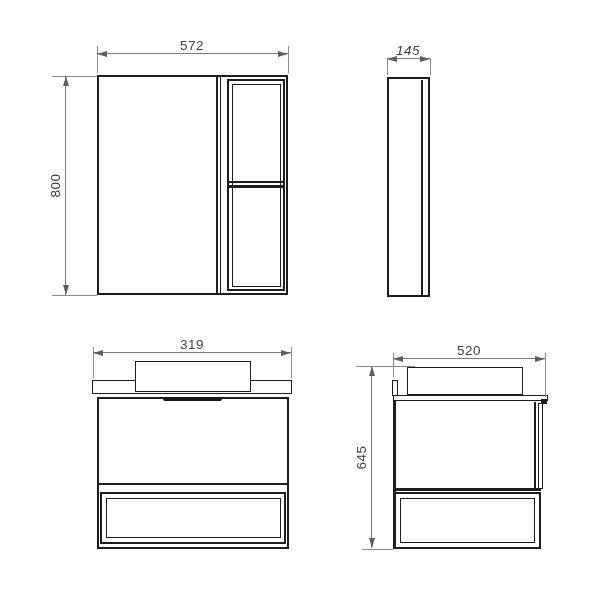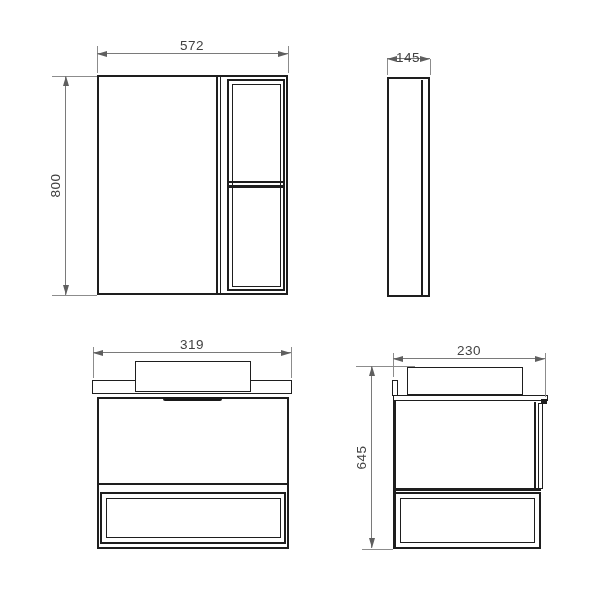--- a/index.html
+++ b/index.html
@@ -48,21 +48,21 @@
 
   <div>
     <div class="box" style="left:387px;top:77px;width:43px;height:220px;border-width:2.5px;"></div>
     <div class="ln" style="left:421px;top:79.5px;width:1.5px;height:215px;"></div>
 
     <div class="ext" style="left:386.5px;top:59px;width:1px;height:16px;"></div>
     <div class="ext" style="left:429.5px;top:59px;width:1px;height:16px;"></div>
     <div class="dln" style="left:387px;top:58px;width:43px;height:1px;"></div>
     <div class="arr arrL" style="left:387px;top:55.5px;"></div>
     <div class="arr arrR" style="left:420px;top:55.5px;"></div>
-    <div class="dlabel" style="left:385px;top:50px;width:46px;">145</div>
+    <div class="dlabel" style="left:385px;top:43px;width:46px;font-style:italic;">145</div>
   </div>
 
   <div>
     <div class="box" style="left:92px;top:380px;width:200px;height:13.5px;border-width:1.5px;"></div>
     <div class="box" style="left:135px;top:361px;width:116px;height:31px;border-width:1.5px;background:#ffffff;"></div>
     <div class="box" style="left:97px;top:397px;width:192px;height:152px;border-width:2.2px;"></div>
     <div class="ln" style="left:163px;top:396.5px;width:59px;height:4.5px;border-radius:2.5px;background:#1a1a1a;"></div>
     <div class="ln" style="left:99px;top:482.5px;width:188px;height:2px;"></div>
     <div class="box" style="left:100px;top:492px;width:186px;height:51.5px;border-width:2.5px;"></div>
     <div class="box" style="left:105.5px;top:497.5px;width:175px;height:40.5px;border-width:1.5px;"></div>
@@ -85,21 +85,21 @@
     <div class="ln" style="left:533.5px;top:402px;width:2px;height:87px;"></div>
     <div class="box" style="left:538px;top:402.5px;width:5px;height:86px;border-width:1.3px;"></div>
     <div class="box" style="left:394px;top:492px;width:146.5px;height:57px;border-width:2.5px;"></div>
     <div class="box" style="left:399.5px;top:497.5px;width:135px;height:45.5px;border-width:1.5px;"></div>
 
     <div class="ext" style="left:392.5px;top:353px;width:1px;height:24px;"></div>
     <div class="ext" style="left:544.5px;top:353px;width:1px;height:44px;"></div>
     <div class="dln" style="left:393px;top:358px;width:152px;height:1px;"></div>
     <div class="arr arrL" style="left:393px;top:355.5px;"></div>
     <div class="arr arrR" style="left:535px;top:355.5px;"></div>
-    <div class="dlabel" style="left:446px;top:343px;width:46px;">230</div>
+    <div class="dlabel" style="left:446px;top:343px;width:46px;">520</div>
 
     <div class="ext" style="left:356px;top:365.5px;width:59px;height:1px;"></div>
     <div class="ext" style="left:362px;top:548.5px;width:31px;height:1px;"></div>
     <div class="dln" style="left:371px;top:366px;width:1px;height:182px;"></div>
     <div class="arr arrU" style="left:368.5px;top:366px;"></div>
     <div class="arr arrD" style="left:368.5px;top:538px;"></div>
     <div class="dlabel vrot" style="left:341px;top:450px;width:40px;height:15px;">645</div>
   </div>
 
 </div>

